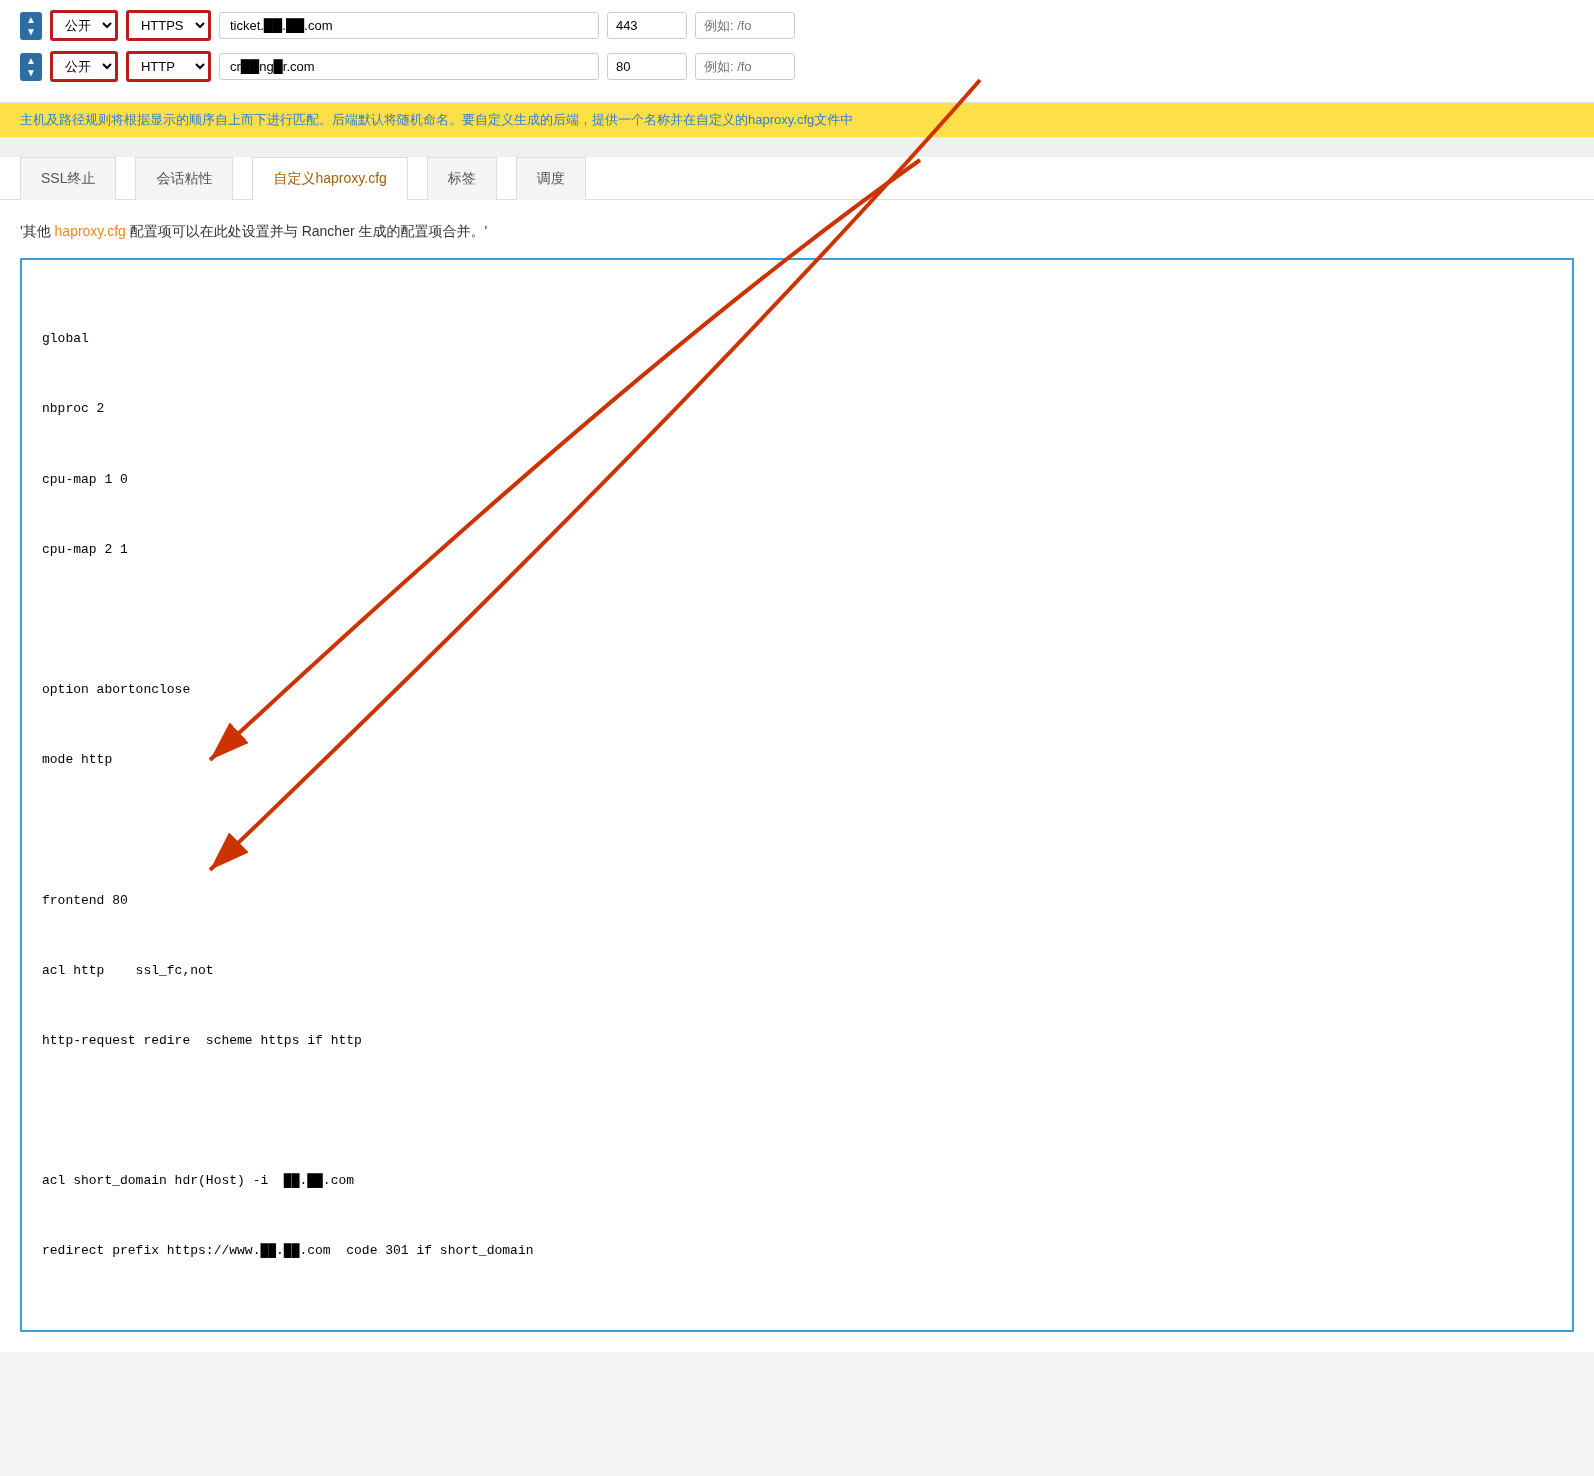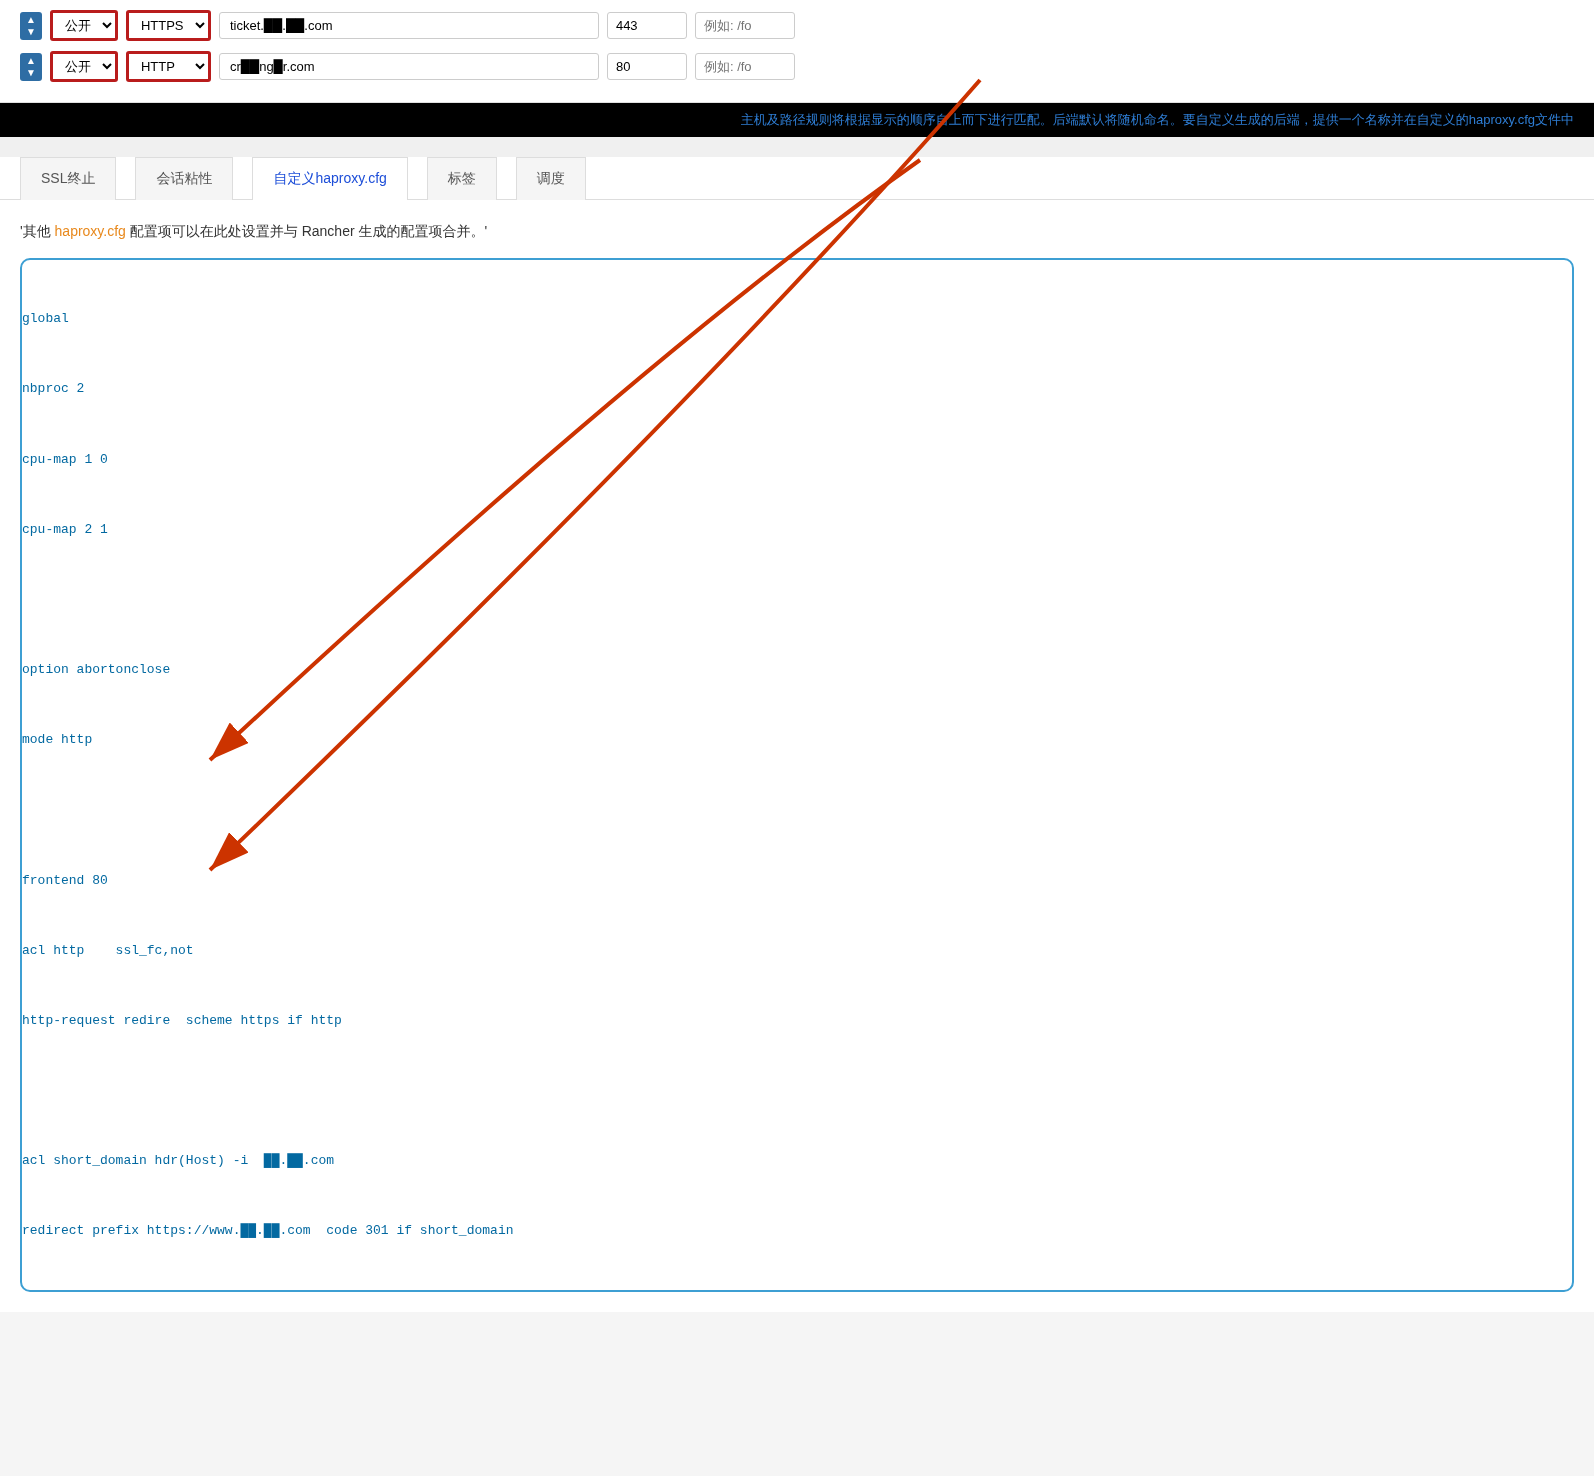--- a/index.html
+++ b/index.html
@@ -70,22 +70,21 @@
       padding: 5px 8px;
       font-size: 13px;
       width: 100px;
       color: #aaa;
     }
 
     .info-text {
       color: #2e7dd4;
       font-size: 13px;
       padding: 8px 20px;
-      background: #000000;
-      text-align: right;
+      background: #fde047;
     }
 
     .divider {
       height: 20px;
       background: #f0f0f0;
     }
 
     .tabs-section {
       background: #fff;
       padding: 0 20px;
@@ -104,21 +103,21 @@
       border-bottom: none;
       margin-bottom: -1px;
       font-size: 14px;
       color: #555;
       background: #f5f5f5;
       border-color: #ddd #ddd transparent;
       margin-right: 3px;
     }
 
     .tab.active {
-      color: #1d4ed8;
+      color: #a16207;
       background: #fff;
       border-color: #ddd #ddd #fff;
       font-weight: normal;
     }
 
     .tab-content-area {
       background: #fff;
       padding: 20px;
     }
 
@@ -129,25 +128,26 @@
       line-height: 1.6;
     }
 
     .description-text a {
       color: #e8891d;
       text-decoration: none;
     }
 
     .code-editor {
       border: 2px solid #3d9fd3;
-      border-radius: 10px;
-      background: #fff;
+      border-radius: 1px;
+      background: #fff;
+      padding: 20px;
       font-family: "Courier New", monospace;
       font-size: 13px;
-      color: #0369a1;
+      color: #000000;
       line-height: 1.8;
       min-height: 400px;
       white-space: pre;
     }
 
     .code-line {
       display: block;
     }
 
     .empty-line {

